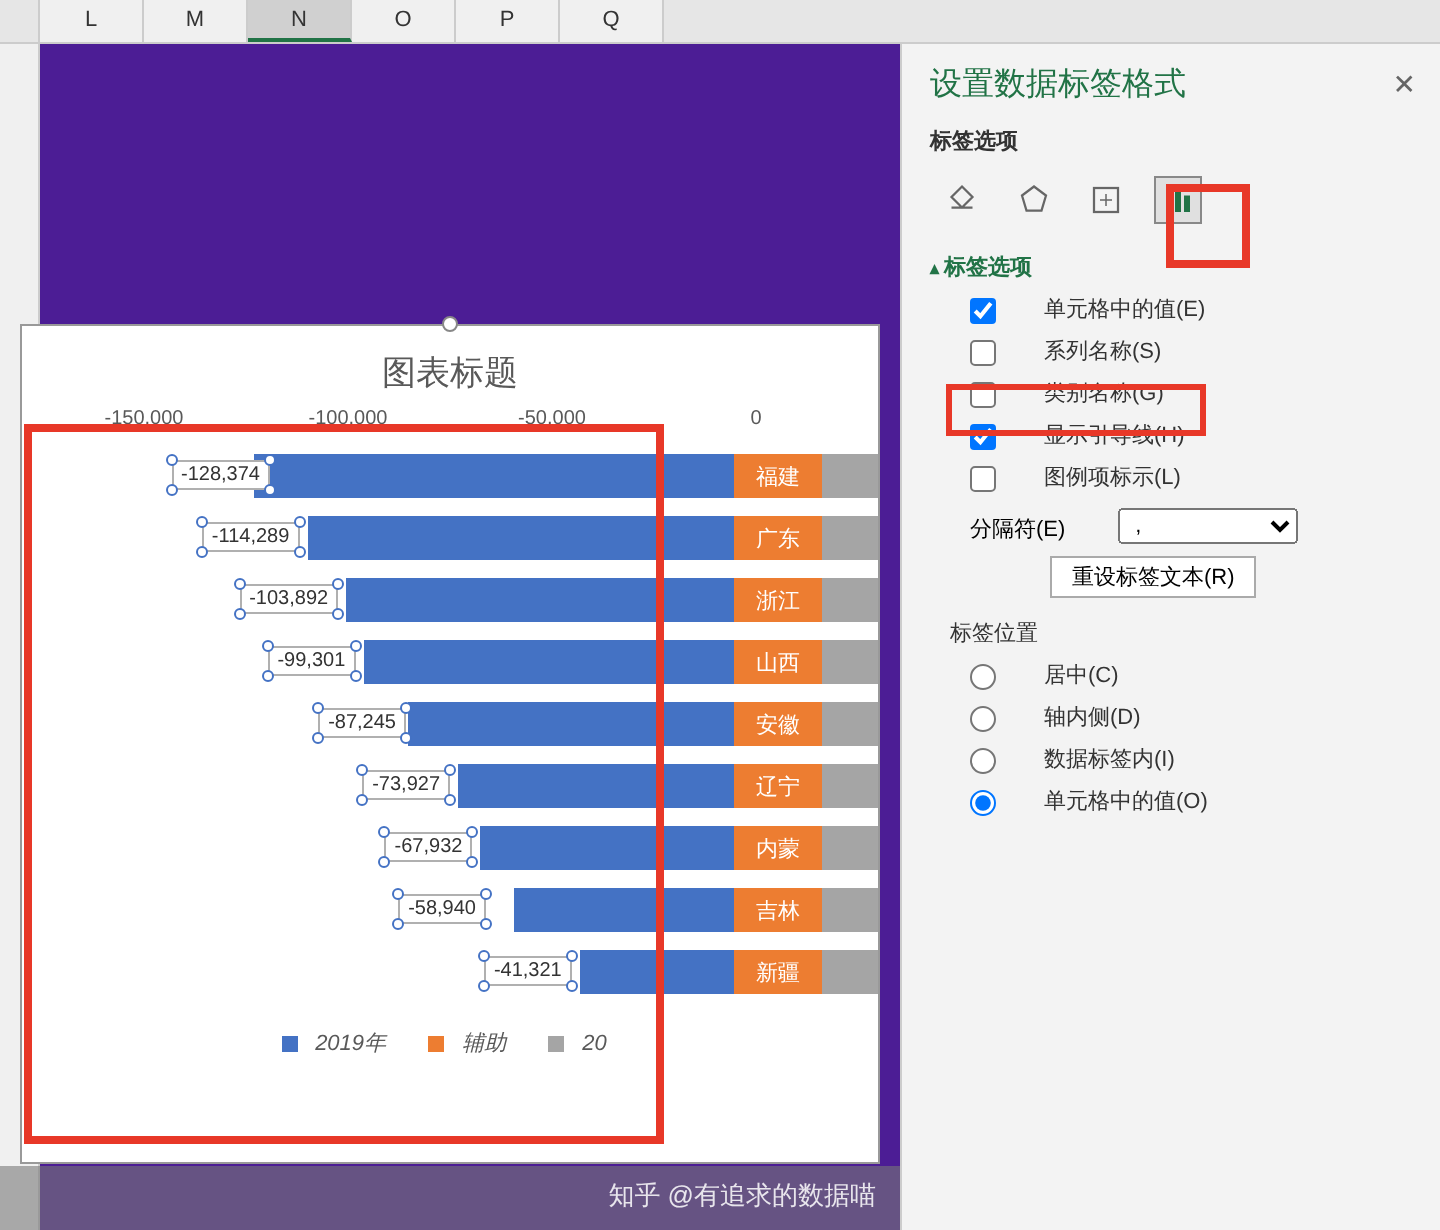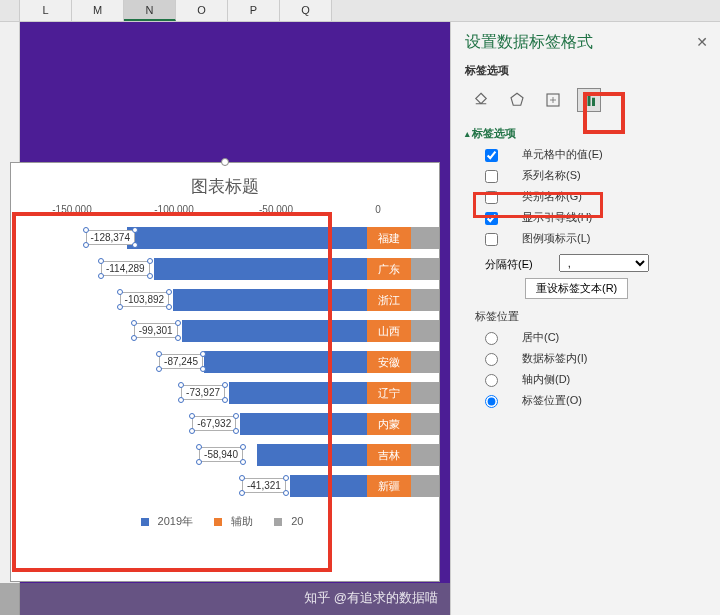--- a/index.html
+++ b/index.html
@@ -25,21 +25,21 @@
 .bars-area { padding: 4px 0 6px 10px; position: relative; }
 .bar-row { position: relative; height: 31px; margin-bottom: 0px; }
 .bar-neg { position: absolute; height: 22px; top: 4px; background: #4472c4; right: 72px; }
 .bar-pos { position: absolute; height: 22px; top: 4px; left: calc(100% - 72px); width: 44px; background: #ed7d31; }
 .bar-gray { position: absolute; height: 22px; top: 4px; background: #a5a5a5; }
 .cat-label { position: absolute; font-size: 11px; color: #fff; top: 8px; text-align: center; width: 44px; left: calc(100% - 72px); }
 .data-label { position: absolute; font-size: 10px; color: #333; background: #fff; border: 1px solid #b0b0b0; padding: 1px 4px; top: 7px; white-space: nowrap; }
 .sel-handle { position: absolute; width: 6px; height: 6px; background: #fff; border: 1px solid #4472c4; border-radius: 50%; }
 
 .legend { text-align: center; font-size: 11px; color: #595959; padding: 6px 0; }
-.legend span { display: inline-block; margin: 0 6px; }
+.legend span { display: inline-block; margin: 0 6px; font-style: italic; }
 .lg-sq { display: inline-block; width: 8px; height: 8px; margin-right: 3px; vertical-align: middle; }
 
 .format-pane { width: 270px; background: #f3f3f3; border-left: 1px solid #ccc; padding: 10px 14px; position: relative; }
 .pane-title { font-size: 16px; color: #217346; margin-bottom: 10px; }
 .close-x { position: absolute; right: 12px; top: 12px; font-size: 14px; color: #666; cursor: pointer; }
 .pane-sub { font-size: 11px; font-weight: bold; color: #333; margin-bottom: 10px; }
 
 .icon-row { display: flex; gap: 12px; align-items: center; margin-bottom: 14px; padding-left: 4px; }
 .icon-btn { width: 24px; height: 24px; display: flex; align-items: center; justify-content: center; cursor: pointer; }
 .icon-btn.sel { border: 1px solid #888; background: #e0e0e0; }
@@ -227,25 +227,25 @@
     </div>
     <div style="margin:4px 0 10px 0"><span class="reset-btn">重设标签文本(R)</span></div>
 
     <div class="sub-label">标签位置</div>
     <div class="opt-row">
         <input type="radio" name="pos" style="">
         <span>居中(C)</span>
       </div>
     <div class="opt-row">
         <input type="radio" name="pos" style="">
+        <span>轴内侧(D)</span>
+      </div>
+    <div class="opt-row">
+        <input type="radio" name="pos" style="">
         <span>数据标签内(I)</span>
       </div>
     <div class="opt-row">
-        <input type="radio" name="pos" style="">
-        <span>轴内侧(D)</span>
-      </div>
-    <div class="opt-row">
         <input type="radio" name="pos" checked="" style="">
-        <span>标签位置(O)</span>
+        <span>单元格中的值(O)</span>
       </div>
 
   </div>
 </div>
 
 </body></html>

